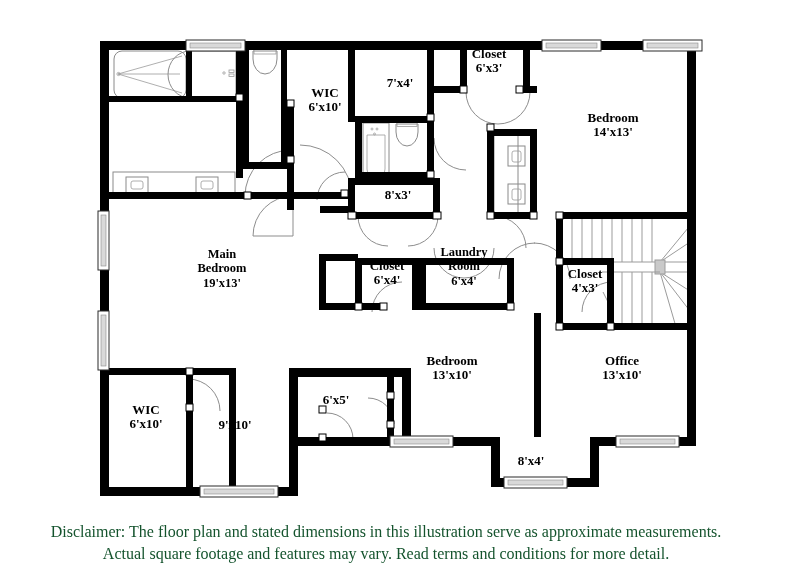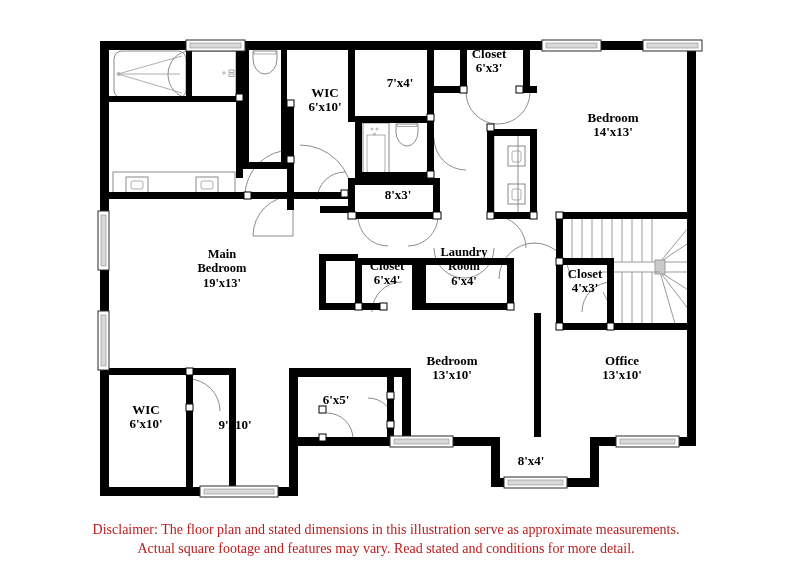--- a/index.html
+++ b/index.html
@@ -25,23 +25,23 @@
     font-weight:bold;
     fill:#000;
     text-anchor:middle;
     font-size:13px;
   }
   .rlabel.small{font-size:12.5px;}
   .disclaimer{
     position:absolute;left:0;width:772px;
     text-align:center;
     font-family:"Liberation Serif", serif;
-    font-size:14px;
+    font-size:16px;
     line-height:1.35;
-    color:#b91c1c;
+    color:#14532d;
   }
   .disclaimer .l1{display:block;}
   .disclaimer .l2{display:block;}
 </style>
 </head>
 <body>
 
 <div id="plan-wrap">
 <svg id="floorplan" viewBox="0 0 800 582" xmlns="http://www.w3.org/2000/svg">
 
@@ -353,14 +353,14 @@
         <text class="rlabel" x="235" y="429"><tspan x="235" dy="0">9'x10'</tspan></text>
         <text class="rlabel" x="336" y="404"><tspan x="336" dy="0">6'x5'</tspan></text>
         <text class="rlabel" x="531" y="465"><tspan x="531" dy="0">8'x4'</tspan></text>
       </g>
 
 </svg>
 </div>
 
 <div class="disclaimer" style="top:521px;">
   <span class="l1">Disclaimer: The floor plan and stated dimensions in this illustration serve as approximate measurements.</span>
-  <span class="l2">Actual square footage and features may vary. Read stated and conditions for more detail.</span>
+  <span class="l2">Actual square footage and features may vary. Read terms and conditions for more detail.</span>
 </div>
 
 </body></html>

